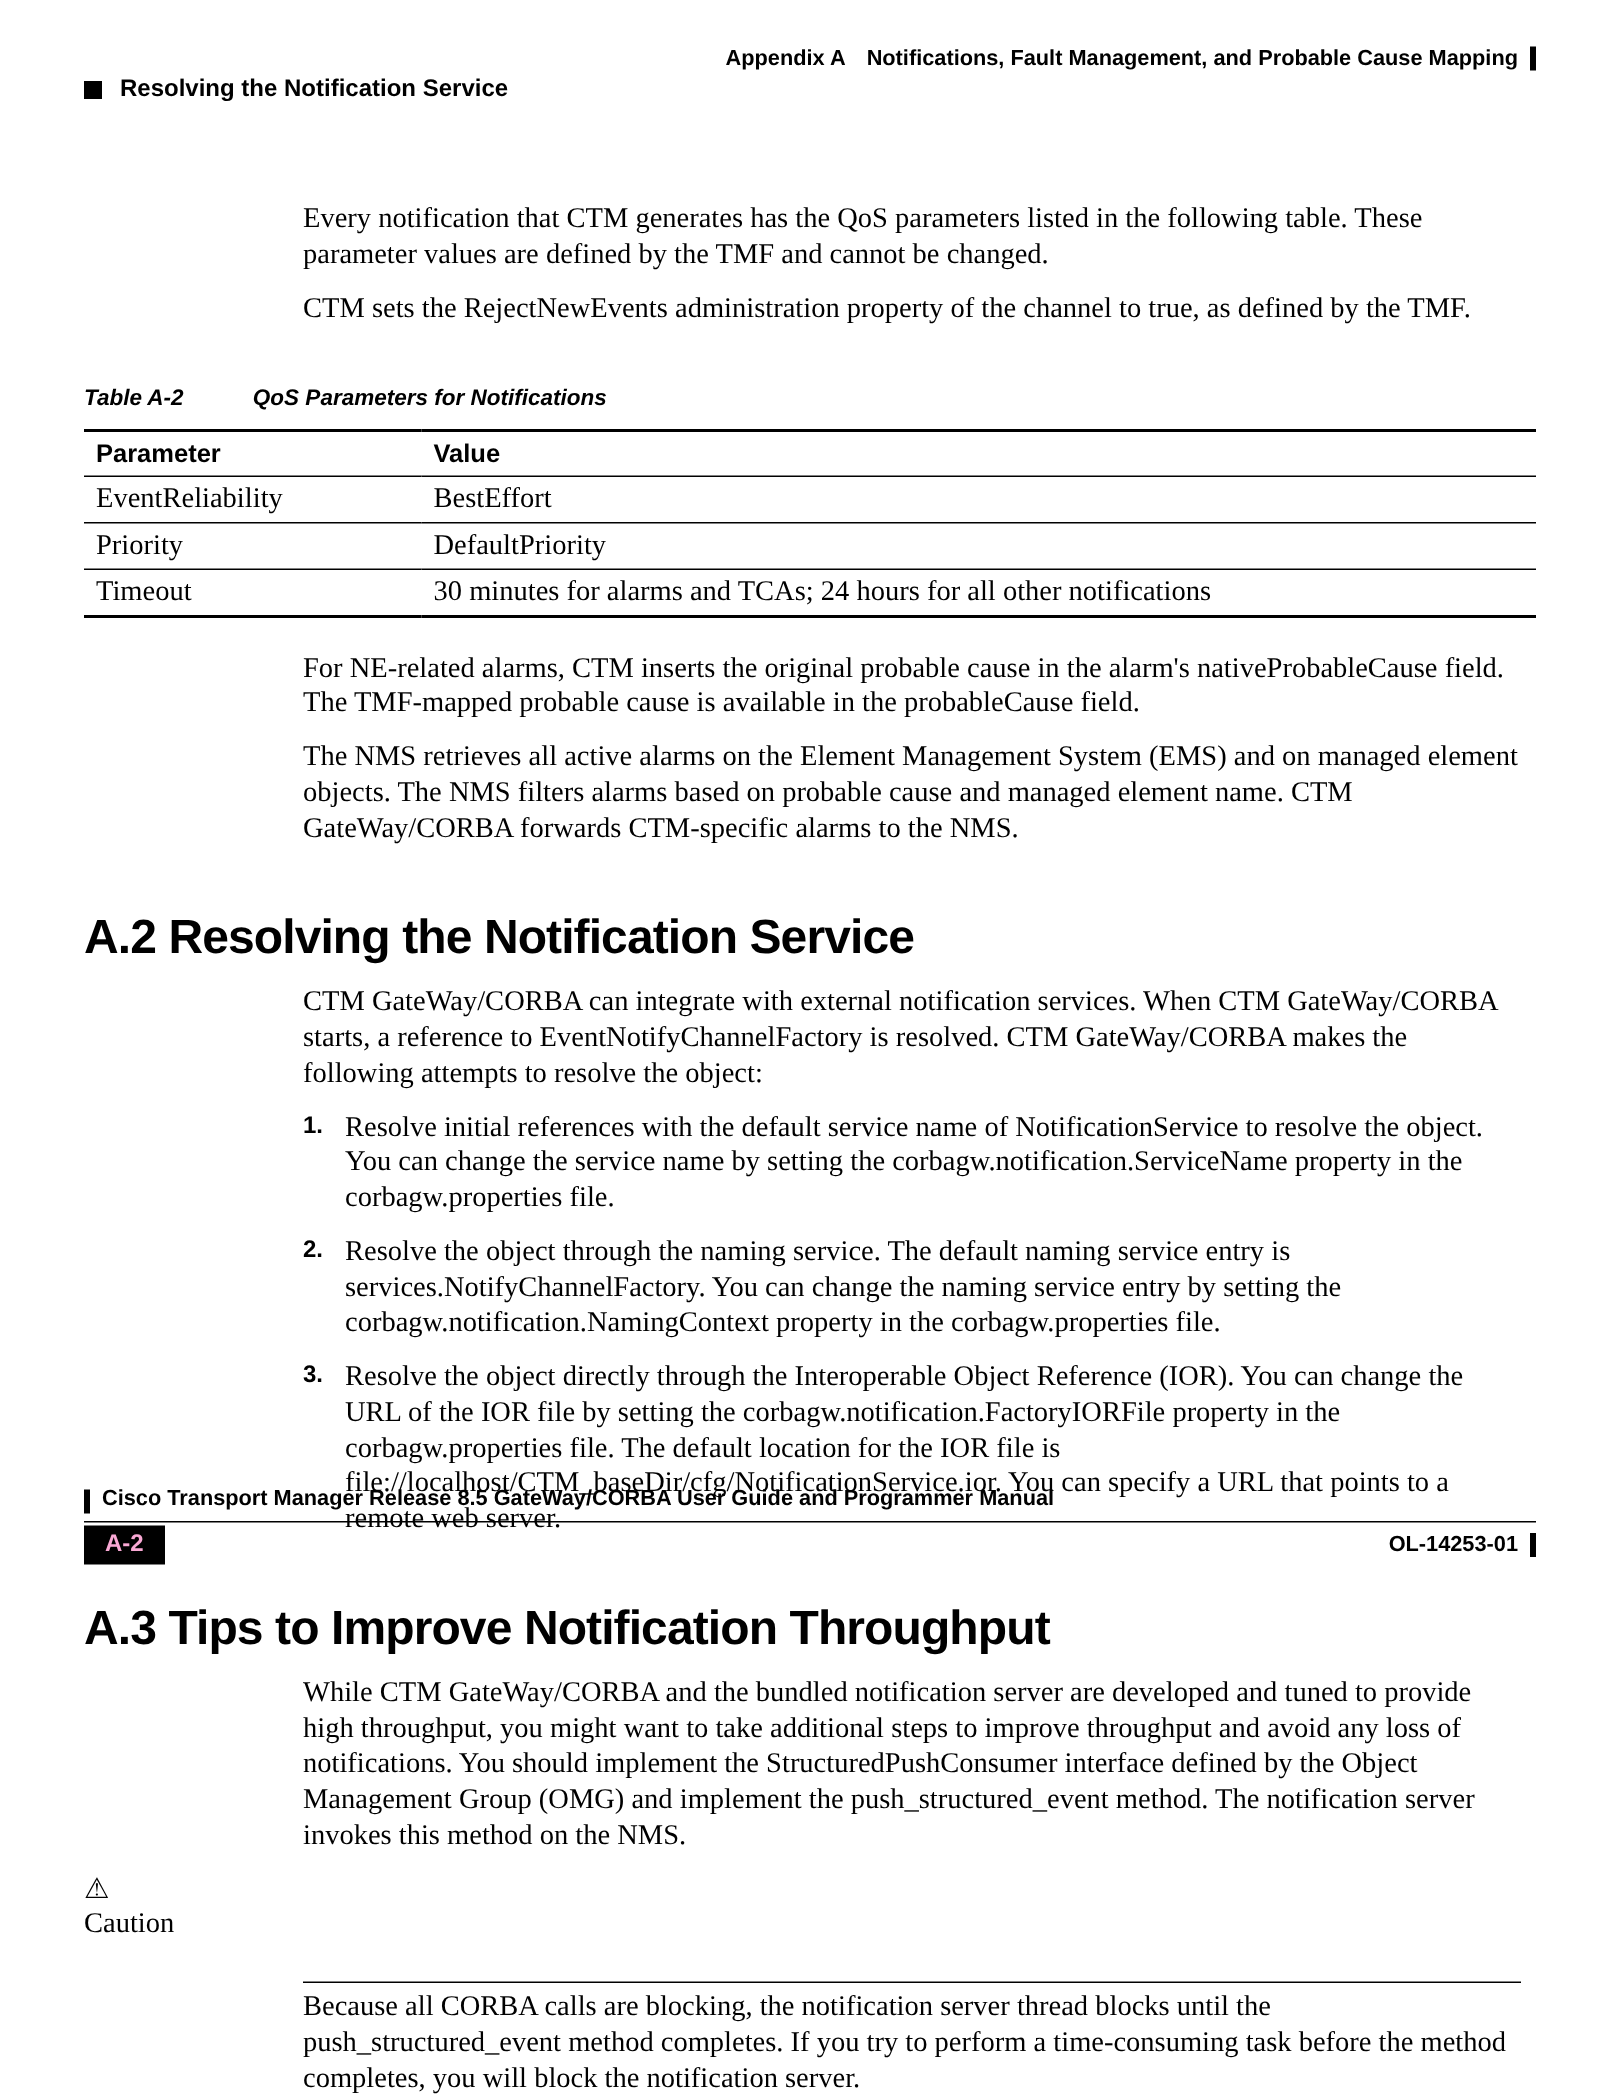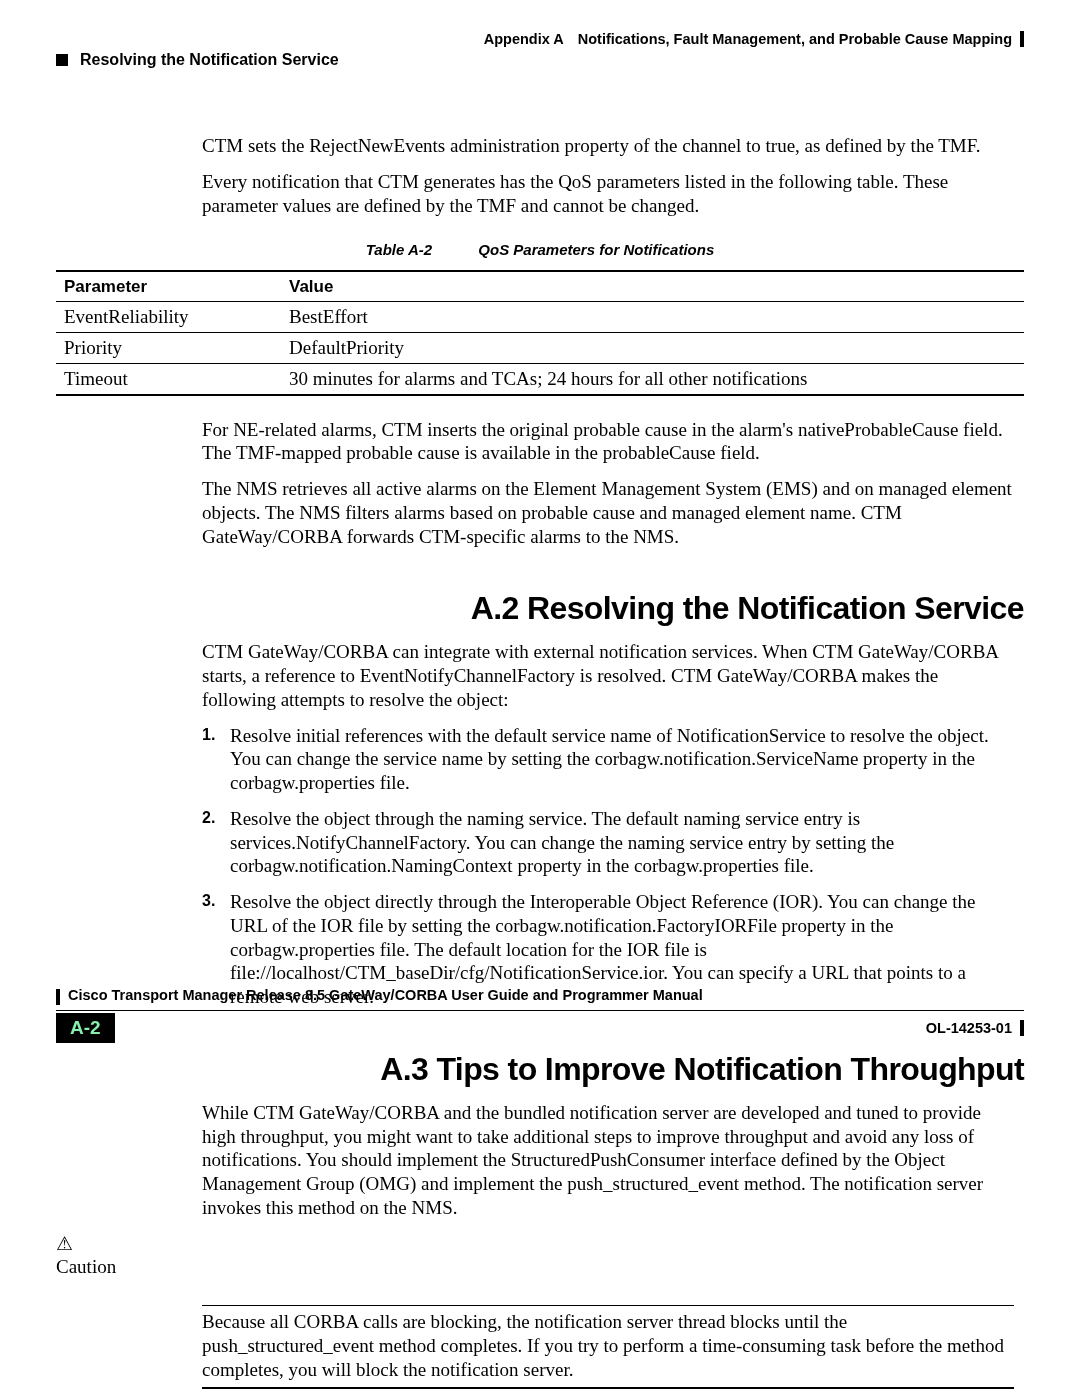--- a/index.html
+++ b/index.html
@@ -56,22 +56,21 @@
   .body-col {
     margin-left: 146px;
     margin-right: 10px;
   }
   p { margin: 0 0 12px 0; }
   .table-caption {
     font-family: Arial, Helvetica, sans-serif;
     font-size: 15px;
     font-style: italic;
     font-weight: bold;
-    margin: 24px 0 10px 0;
-    text-align: center;
+    margin: 40px 0 10px 0;
   }
   .table-caption .tno { margin-right: 42px; }
   table.qos {
     width: 100%;
     border-collapse: collapse;
     border-top: 2px solid #000;
     border-bottom: 2px solid #000;
     margin-bottom: 22px;
   }
   table.qos th {
@@ -88,21 +87,20 @@
     font-size: 19px;
   }
   table.qos tr:last-child td { border-bottom: none; }
   table.qos col.c1 { width: 225px; }
   h2.section {
     font-family: Arial, Helvetica, sans-serif;
     font-weight: bold;
     font-size: 32px;
     margin: 40px 0 12px 0;
     letter-spacing: -0.6px;
-    text-align: right;
   }
   ol.steps {
     list-style: none;
     padding: 0;
     margin: 0 0 12px 0;
   }
   ol.steps li {
     position: relative;
     padding-left: 28px;
     margin-bottom: 12px;
@@ -147,24 +145,24 @@
     margin-left: 76px;
     margin-bottom: 4px;
   }
   .footer-row {
     display: flex;
     align-items: center;
     justify-content: space-between;
   }
   .page-badge {
     background: #000;
-    color: #86efac;
-    font-family: Arial, Helvetica, sans-serif;
-    font-weight: bold;
-    font-size: 19px;
+    color: #f9a8d4;
+    font-family: Arial, Helvetica, sans-serif;
+    font-weight: bold;
+    font-size: 16px;
     padding: 3px 14px;
   }
   .doc-no {
     font-family: Arial, Helvetica, sans-serif;
     font-weight: bold;
     font-size: 14.5px;
     display: flex;
     align-items: center;
   }
   .doc-no .tail {
@@ -197,22 +195,22 @@
     <span>Notifications, Fault Management, and Probable Cause Mapping</span>
     <span class="bar"></span>
   </div>
 
   <div class="sub-header-row">
     <span class="sq"></span>
     <span>Resolving the Notification Service</span>
   </div>
 
   <div class="body-col">
+    <p>Every notification that CTM generates has the QoS parameters listed in the following table. These parameter values are defined by the TMF and cannot be changed.</p>
     <p>CTM sets the RejectNewEvents administration property of the channel to true, as defined by the TMF.</p>
-    <p>Every notification that CTM generates has the QoS parameters listed in the following table. These parameter values are defined by the TMF and cannot be changed.</p>
   </div>
 
   <div class="table-caption">
     <span class="tno">Table A-2</span>
     <span>QoS Parameters for Notifications</span>
   </div>
 
   <table class="qos">
     <colgroup>
         <col class="c1">

